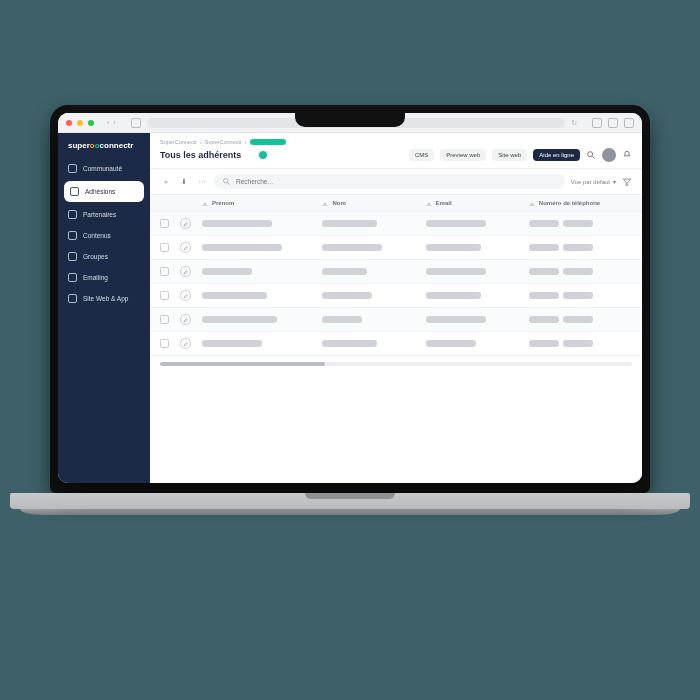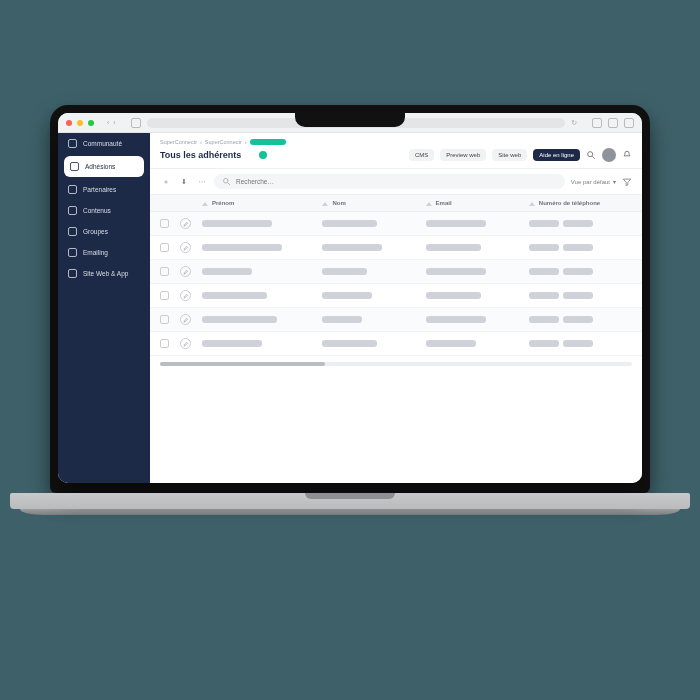--- a/index.html
+++ b/index.html
@@ -167,20 +167,23 @@
         </div>
         <div class="end-icons">
           <span class="ib"></span>
           <span class="ib"></span>
           <span class="ib"></span>
         </div>
       </div>
 
       <div class="app">
         <aside class="sidebar">
+          <div class="logo">
+            <span>super</span><span class="o1">o</span><span class="o2">o</span><span>connectr</span>
+          </div>
           <div class="nav-item">
             <span class="ic"></span>
             <span>Communauté</span>
           </div>
           <div class="nav-item active">
             <span class="ic"></span>
             <span>Adhésions</span>
           </div>
           <div class="nav-item">
             <span class="ic"></span>

